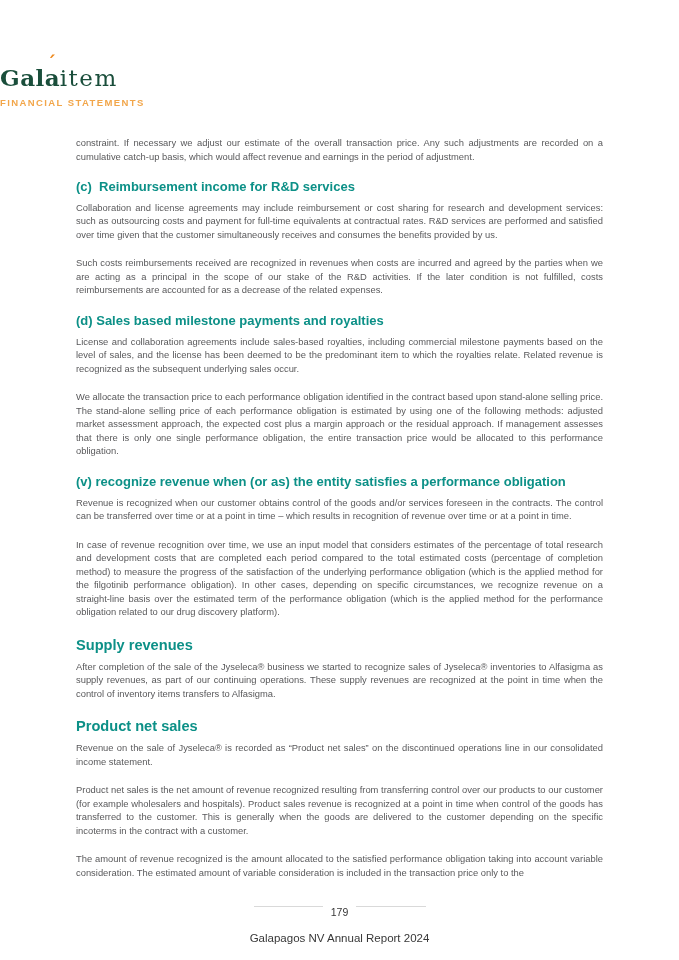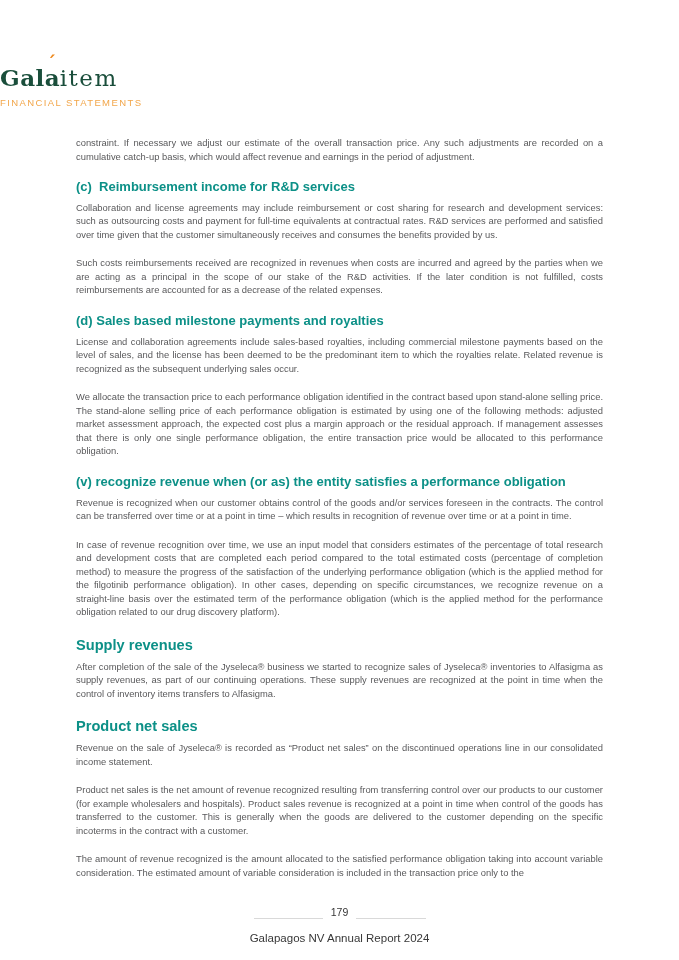--- a/index.html
+++ b/index.html
@@ -38,21 +38,21 @@
     color: #ee8a1f;
     font-weight: 700;
     font-size: 19px;
     line-height: 10px;
   }
   .subtitle {
     margin-top: 5px;
     font-size: 9.5px;
     letter-spacing: 1.4px;
     color: #f2a64a;
-    font-weight: 400;
+    font-weight: 700;
   }
 
   
   .content {
     margin-top: 28px;
     padding: 0 76px;
     color: #59595b;
   }
   .content p {
     font-size: 9.4px;
@@ -75,21 +75,21 @@
     bottom: 16px;
     left: 0;
     right: 0;
     text-align: center;
     color: #373737;
   }
   .pagenum-row {
     width: 172px;
     margin: 0 auto;
     display: flex;
-    align-items: flex-end;
+    align-items: flex-start;
     gap: 8px;
   }
   .pagenum-row .rule {
     flex: 1;
     height: 1px;
     background: #d9d9d9;
   }
   .pagenum {
     font-size: 10.5px;
     line-height: 13px;

